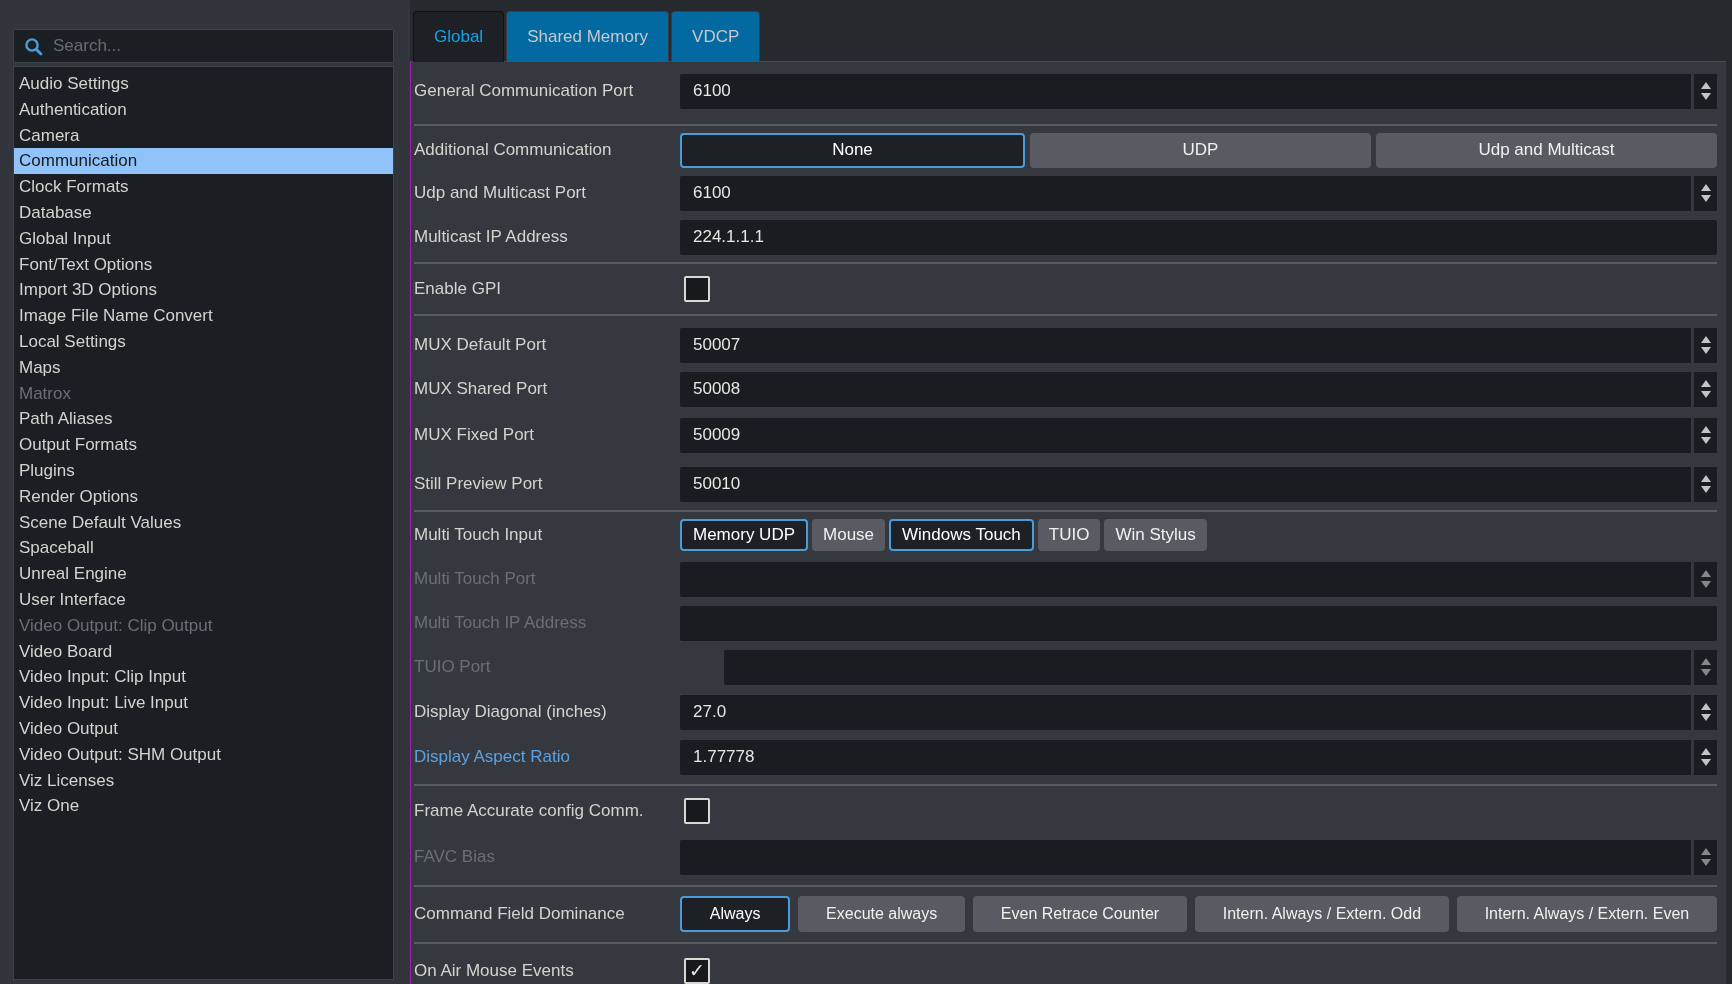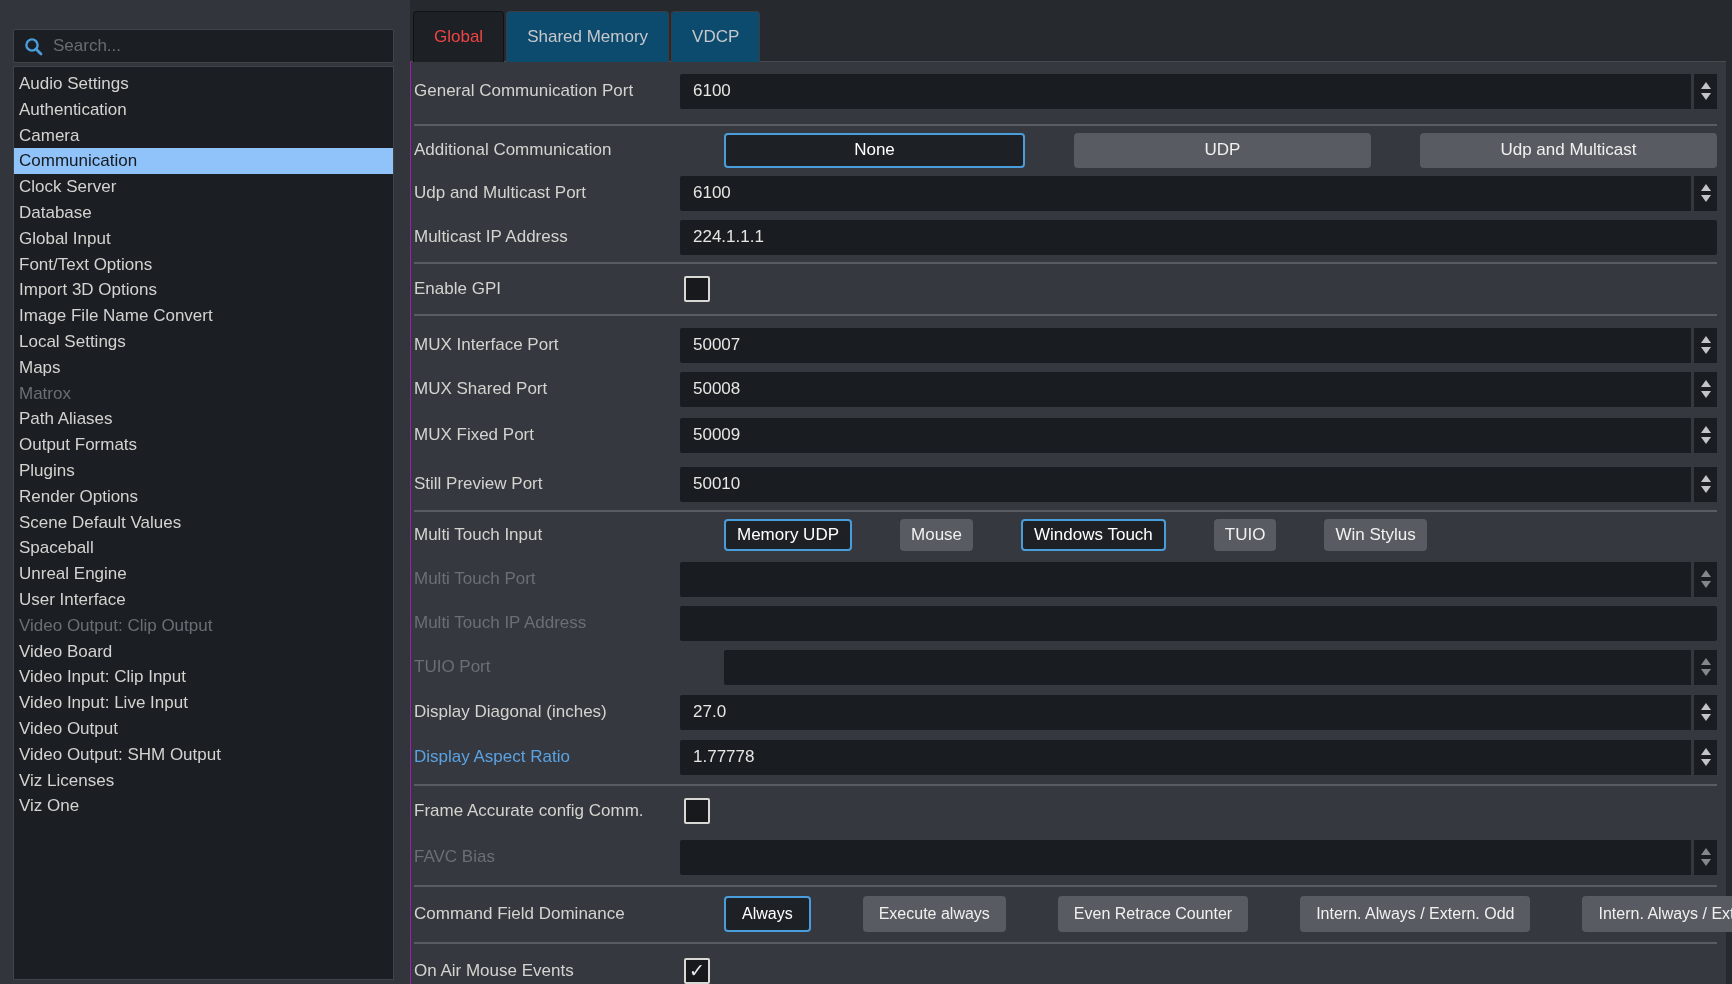--- a/index.html
+++ b/index.html
@@ -31,22 +31,22 @@
   #search-input::placeholder{color:#696d73;}
   #sb-list{position:absolute;left:13px;top:66px;width:381px;height:914px;background:var(--inset-bg);
     border:1px solid #3f434a;padding-top:4px;overflow:hidden;}
   .sb-item{line-height:25.8px;font-size:17px;color:var(--label);padding-left:5px;white-space:nowrap;cursor:default;}
   .sb-item.disabled{color:var(--label-dim);}
   .sb-item.selected{background:var(--selection);color:#17191d;}
 
   
   #tabbar{position:absolute;left:413px;top:11px;height:51px;display:flex;gap:2px;align-items:stretch;z-index:2;}
   .tab{display:flex;align-items:center;padding:0 20px;font-size:17px;border-radius:4px 4px 0 0;cursor:default;}
-  .tab.active{background:#1d2025;border:1px solid #101215;border-bottom:none;color:#ef4444;}
-  .tab.inactive{background:#0c4a6e;border:1px solid #3a3e44;border-bottom:none;color:#c6c8cb;text-align:right;}
+  .tab.active{background:#1d2025;border:1px solid #101215;border-bottom:none;color:#0ea5e9;}
+  .tab.inactive{background:#0369a1;border:1px solid #3a3e44;border-bottom:none;color:#c6c8cb;text-align:right;}
 
   
   #panel{position:absolute;left:410px;top:61px;width:1316px;height:923px;background:var(--panel-bg);
     border-top:1px solid #474a50;border-left:1px solid #a21caf;}
   .row{position:absolute;left:3px;width:1303px;height:36px;display:flex;align-items:center;}
   .row-label{flex:0 0 266px;font-size:17px;color:var(--label);white-space:nowrap;overflow:hidden;}
   .row.disabled .row-label{color:var(--label-dim);}
   .row-label.link{color:#5ba2e2;cursor:pointer;}
   .controls{flex:1;display:flex;align-items:center;height:100%;}
   .divider{position:absolute;left:3px;width:1303px;height:2px;background:var(--divider);}
@@ -62,21 +62,21 @@
     border-top:7px solid #c2c4c7;}
   .row.disabled .arr-up{border-bottom-color:#84878b;}
   .row.disabled .arr-dn{border-top-color:#84878b;}
 
   
   .btnset{display:flex;width:100%;align-items:center;}
   .btnset.equal{gap:5px;}  .btnset.equal .seg{flex:1 1 0;}
   .btnset.grow{gap:8px;}   .btnset.grow .seg{flex:1 1 auto;}
   .btnset.auto{gap:4px;}   .btnset.auto .seg{flex:0 0 auto;}
   .seg{display:flex;align-items:center;justify-content:center;height:35px;border-radius:4px;
-    background:var(--btn-gray);color:#f0f0ee;font-size:17px;padding:0 14px;white-space:nowrap;cursor:pointer;margin-left:44px;}
+    background:var(--btn-gray);color:#f0f0ee;font-size:17px;padding:0 14px;white-space:nowrap;cursor:pointer;}
   .btnset.grow .seg{height:36px;font-size:16px;padding:0 16px;}
   .btnset.auto .seg{height:32px;padding:0 11px;}
   .seg.selected{background:#1d2025;border:2px solid var(--accent);color:#fff;}
 
   
   .checkbox{width:26px;height:26px;margin-left:4px;background:#17191d;border:2px solid #d8d8d4;
     border-radius:2px;display:flex;align-items:center;justify-content:center;cursor:pointer;}
   .checkbox .mark{color:#eaeae7;font-size:19px;line-height:1;transform:translateY(-1px);}
 </style>
 </head>
@@ -90,21 +90,21 @@
         <circle cx="8" cy="8" r="5.6" fill="none" stroke="#4a9ddb" stroke-width="2.4"></circle>
         <line x1="12.2" y1="12.2" x2="17" y2="17" stroke="#4a9ddb" stroke-width="2.8" stroke-linecap="round"></line>
       </svg>
       <input id="search-input" placeholder="Search..." style="">
     </div>
     <div id="sb-list">
         <div class="sb-item">Audio Settings</div>
         <div class="sb-item">Authentication</div>
         <div class="sb-item">Camera</div>
         <div class="sb-item selected">Communication</div>
-        <div class="sb-item">Clock Server</div>
+        <div class="sb-item">Clock Formats</div>
         <div class="sb-item">Database</div>
         <div class="sb-item">Global Input</div>
         <div class="sb-item">Font/Text Options</div>
         <div class="sb-item">Import 3D Options</div>
         <div class="sb-item">Image File Name Convert</div>
         <div class="sb-item">Local Settings</div>
         <div class="sb-item">Maps</div>
         <div class="sb-item disabled">Matrox</div>
         <div class="sb-item">Path Aliases</div>
         <div class="sb-item">Output Formats</div>
@@ -175,21 +175,21 @@
             </div>
           </div>
         </div>
         <div class="row" style="top: 209px;">
           <div class="row-label">Enable GPI</div>
           <div class="controls">
             <div class="checkbox"></div>
           </div>
         </div>
         <div class="row" style="top: 265px;">
-          <div class="row-label">MUX Interface Port</div>
+          <div class="row-label">MUX Default Port</div>
           <div class="controls">
             <div class="field">
               <span class="val">50007</span>
               <div class="spincap">
                 <div class="arr-up"></div>
                 <div class="arr-dn"></div>
               </div>
             </div>
           </div>
         </div>

